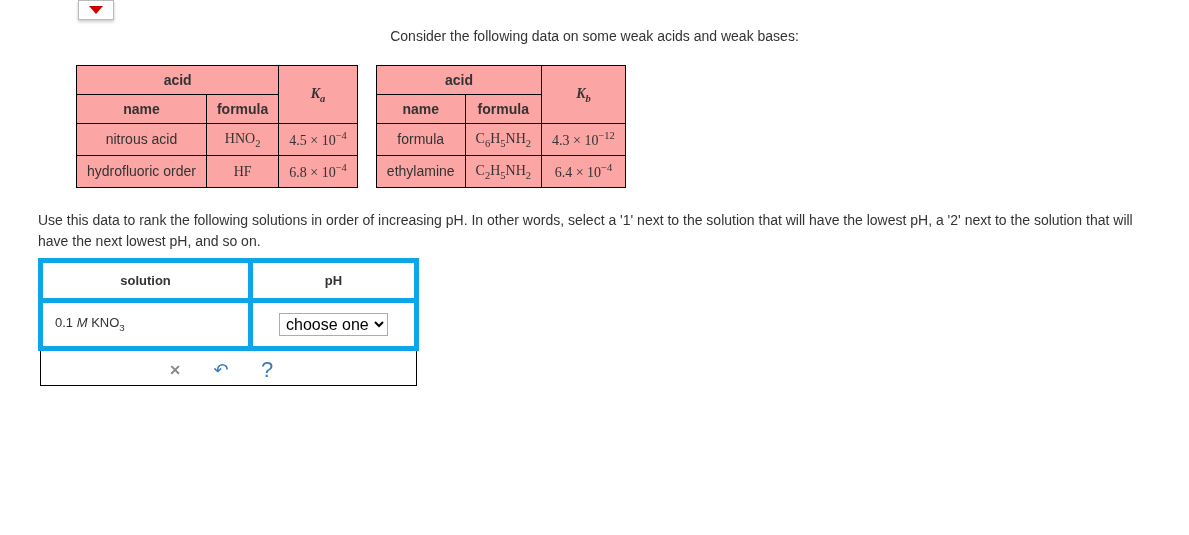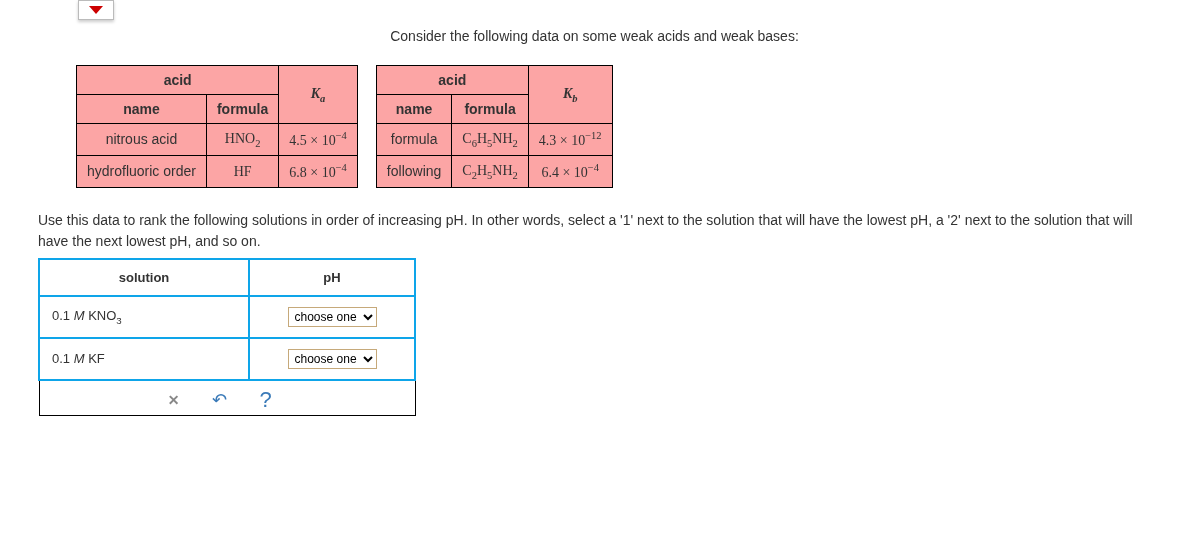--- a/index.html
+++ b/index.html
@@ -50,32 +50,32 @@
       font-size: 14px;
       background: #fca5a5;
     }
     table.data-tbl th { font-weight: bold; }
     .instr { margin-bottom: 6px; line-height: 1.5; }
     table.soln-tbl {
       border-collapse: collapse;
       margin-left: 0;
     }
     table.soln-tbl th, table.soln-tbl td {
-      border: 2px solid #0ea5e9;
+      border: 5px solid #0ea5e9;
       padding: 10px 12px;
       font-size: 13px;
       text-align: left;
       background: #fff;
     }
     table.soln-tbl th { font-weight: bold; text-align: center; }
     table.soln-tbl th.sol-col { width: 210px; }
     table.soln-tbl th.ph-col { width: 166px; text-align: center; }
     table.soln-tbl td.ph-cell { text-align: center; }
     select.choose {
-      font-size: 12px;
+      font-size: 16px;
       border: 1px solid #c6a97a;
       background: #fff;
       padding: 1px 2px;
       font-family: inherit;
     }
     .action-row {
       display: flex;
       justify-content: center;
       gap: 24px;
       padding: 8px 0 4px 0;
@@ -142,21 +142,21 @@
       <tr>
         <th>name</th>
         <th>formula</th>
       </tr>
       <tr>
         <td>formula</td>
         <td><span class="serif">C<sub>6</sub>H<sub>5</sub>NH<sub>2</sub></span></td>
         <td><span class="serif">4.3 × 10<sup>−12</sup></span></td>
       </tr>
       <tr>
-        <td>following</td>
+        <td>ethylamine</td>
         <td><span class="serif">C<sub>2</sub>H<sub>5</sub>NH<sub>2</sub></span></td>
         <td><span class="serif">6.4 × 10<sup>−4</sup></span></td>
       </tr>
     </tbody>
       </table>
 
   </div>
 
   <p class="instr">Use this data to rank the following solutions in order of increasing pH. In other words, select a '1' next to the solution that will have the lowest pH, a '2' next to the solution that will have the next lowest pH, and so on.</p>
 
@@ -168,28 +168,20 @@
     </tr>
     <tr>
       <td>0.1 <span class="ital">M</span> KNO<sub>3</sub></td>
       <td class="ph-cell">
         <select class="choose">
           <option>choose one</option>
         </select>
       </td>
     </tr>
     <tr>
-      <td>0.1 <span class="ital">M</span> KF</td>
-      <td class="ph-cell">
-        <select class="choose">
-          <option>choose one</option>
-        </select>
-      </td>
-    </tr>
-    <tr>
       <td colspan="2" style="padding:0; border:1px solid #000;">
         <div class="action-row">
           <span class="act-btn x-icon"></span>
           <span class="act-btn undo-icon"></span>
           <span class="act-btn help-icon"></span>
         </div>
       </td>
     </tr>
   </tbody>
     </table>

